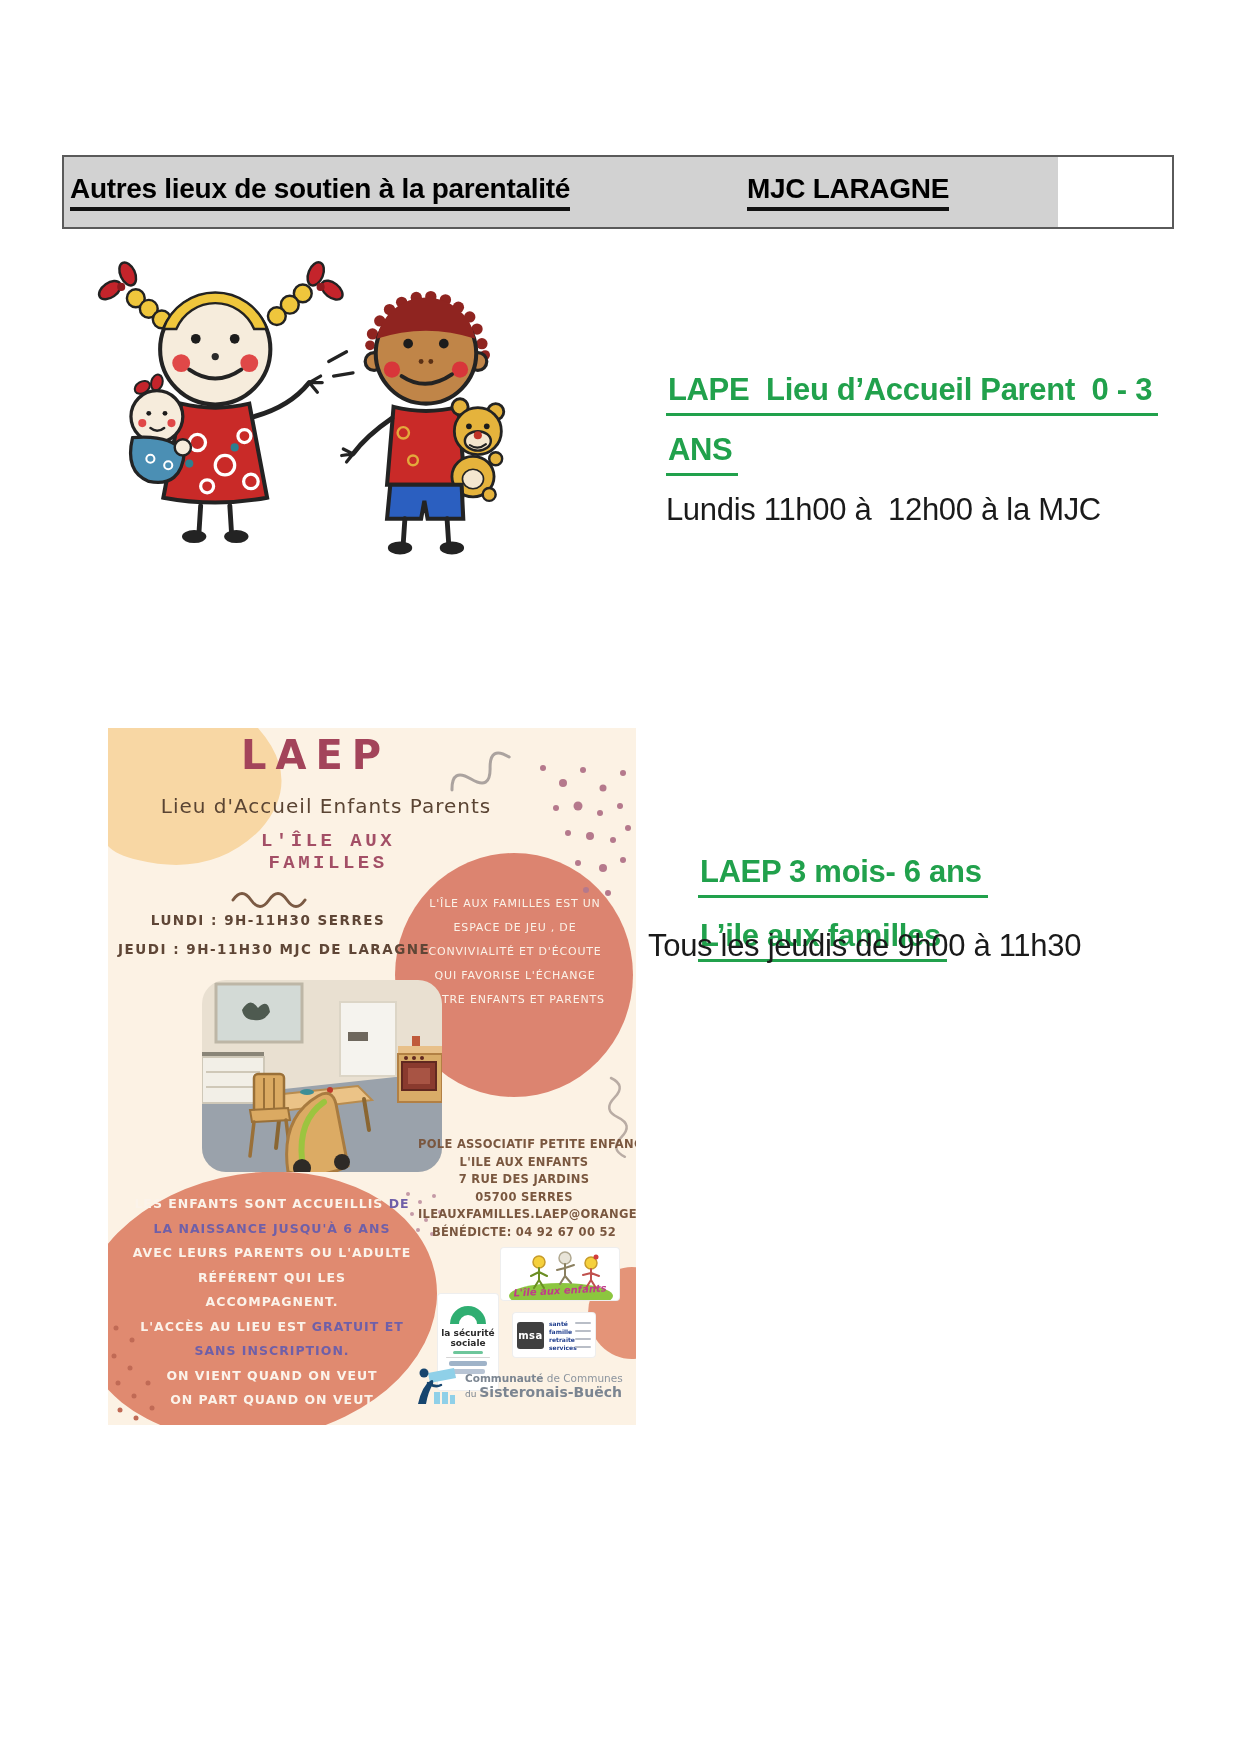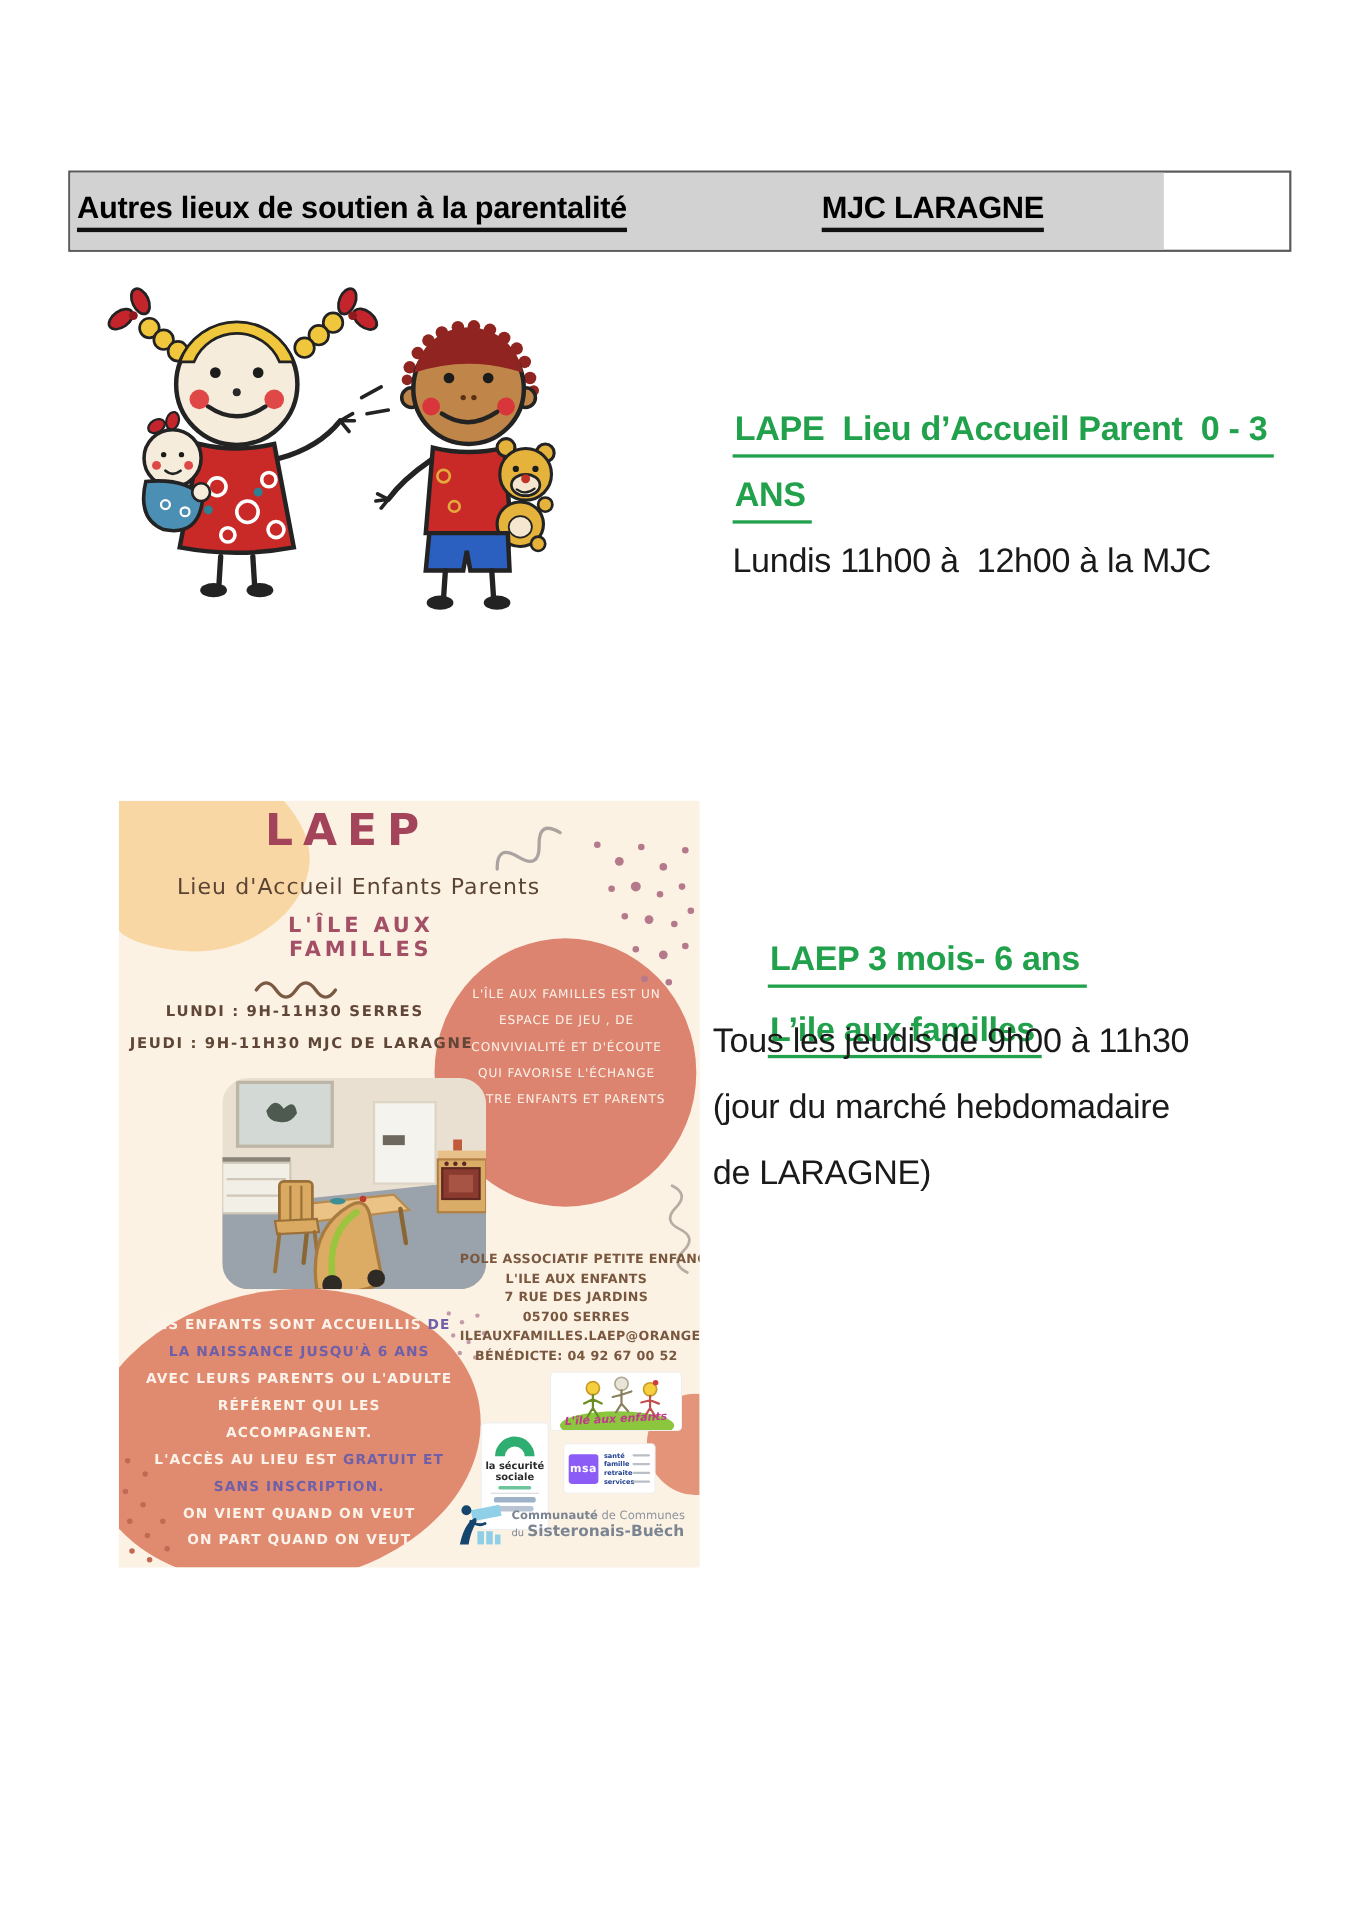--- a/index.html
+++ b/index.html
@@ -29,21 +29,21 @@
 
   
   .flyer{position:absolute;left:108px;top:728px;width:528px;height:697px;
          background:#fcf2e4;overflow:hidden;font-family:"DejaVu Sans",sans-serif;}
   .flyer .bg{position:absolute;left:0;top:0;}
   .fl-title{position:absolute;left:90px;top:4px;width:235px;text-align:center;
             font-size:40px;font-weight:bold;color:#a3445a;letter-spacing:9px;}
   .fl-sub{position:absolute;left:18px;top:66px;width:400px;text-align:center;
           font-size:20px;color:#5a4433;letter-spacing:1px;}
   .fl-name{position:absolute;left:100px;top:102px;width:240px;text-align:center;
-           font-size:19px;font-weight:bold;color:#a34f66;letter-spacing:3.5px;}
+           font-size:19px;font-weight:bold;color:#a34f66;letter-spacing:3.5px;font-family:Liberation Mono, monospace;}
   .fl-sched{position:absolute;left:10px;top:178px;width:300px;text-align:center;
             font-size:13.5px;font-weight:600;color:#5f4636;letter-spacing:1.5px;line-height:29px;}
   .fl-sched div{white-space:nowrap;}
   .fl-circle-text{position:absolute;left:296px;top:164px;width:222px;text-align:center;
                   font-size:11px;color:#fbf2e8;letter-spacing:0.8px;line-height:24px;}
   .fl-circle-text div{white-space:nowrap;}
   .fl-photo{position:absolute;left:94px;top:252px;width:240px;height:192px;border-radius:24px;overflow:hidden;}
   .fl-address{position:absolute;left:310px;top:408px;width:212px;text-align:center;
               font-size:11.5px;font-weight:600;color:#7a573f;letter-spacing:0.3px;line-height:17.5px;}
   .fl-address div{white-space:nowrap;}
@@ -54,21 +54,21 @@
 
   
   .card{position:absolute;background:#fff;border-radius:3px;box-shadow:0 0 0 1px #eee;}
   .secu-card{left:330px;top:566px;width:60px;height:96px;text-align:center;}
   .secu-card .t{font-size:9px;font-weight:bold;color:#2b2b2b;line-height:10px;}
   .bar{margin:3px auto;border-radius:2px;}
   .ile-card{left:393px;top:520px;width:118px;height:52px;}
   .ile-label{position:absolute;left:0;bottom:4px;width:100%;text-align:center;
              font-size:10px;font-style:italic;font-weight:bold;color:#c13a8a;transform:rotate(-3deg);}
   .msa-card{left:405px;top:585px;width:82px;height:44px;display:flex;align-items:center;padding:4px;box-sizing:border-box;}
-  .msa-box{width:27px;height:27px;background:#8b5cf6;border-radius:3px;color:#fff;
+  .msa-box{width:27px;height:27px;background:#404040;border-radius:3px;color:#fff;
            font-size:10px;font-weight:bold;display:flex;align-items:center;justify-content:center;letter-spacing:0.5px;}
   .msa-words{margin-left:5px;flex:1;}
   .msa-words .row{display:flex;align-items:center;height:8px;}
   .msa-words .w{font-size:6px;font-weight:bold;color:#23418f;width:26px;}
   .msa-words .ln{flex:1;height:2px;background:#b9bec7;border-radius:1px;}
   .comm-logo{position:absolute;left:305px;top:638px;display:flex;align-items:center;}
   .comm-text{margin-left:6px;line-height:14px;}
   .comm-l1{font-size:10.5px;color:#8b949e;}
   .comm-l1 b{color:#7b8591;}
   .comm-l2{font-size:14px;color:#7b8591;}
@@ -405,19 +405,15 @@
   </div>
 
   <div class="sec sec2">
     <div class="line green">
       <span class="ul">LAEP 3 mois- 6 ans</span>
     </div>
     <div class="line green mt4">
       <span class="ul">L’ile aux familles</span>
     </div>
     <div class="line mt10">Tous les jeudis de 9h00 à 11h30</div>
-    <div>
-      <div class="line">(jour du marché hebdomadaire</div>
-      <div class="line">de LARAGNE)</div>
-    </div>
   </div>
 
 </div>
 
 </body></html>

